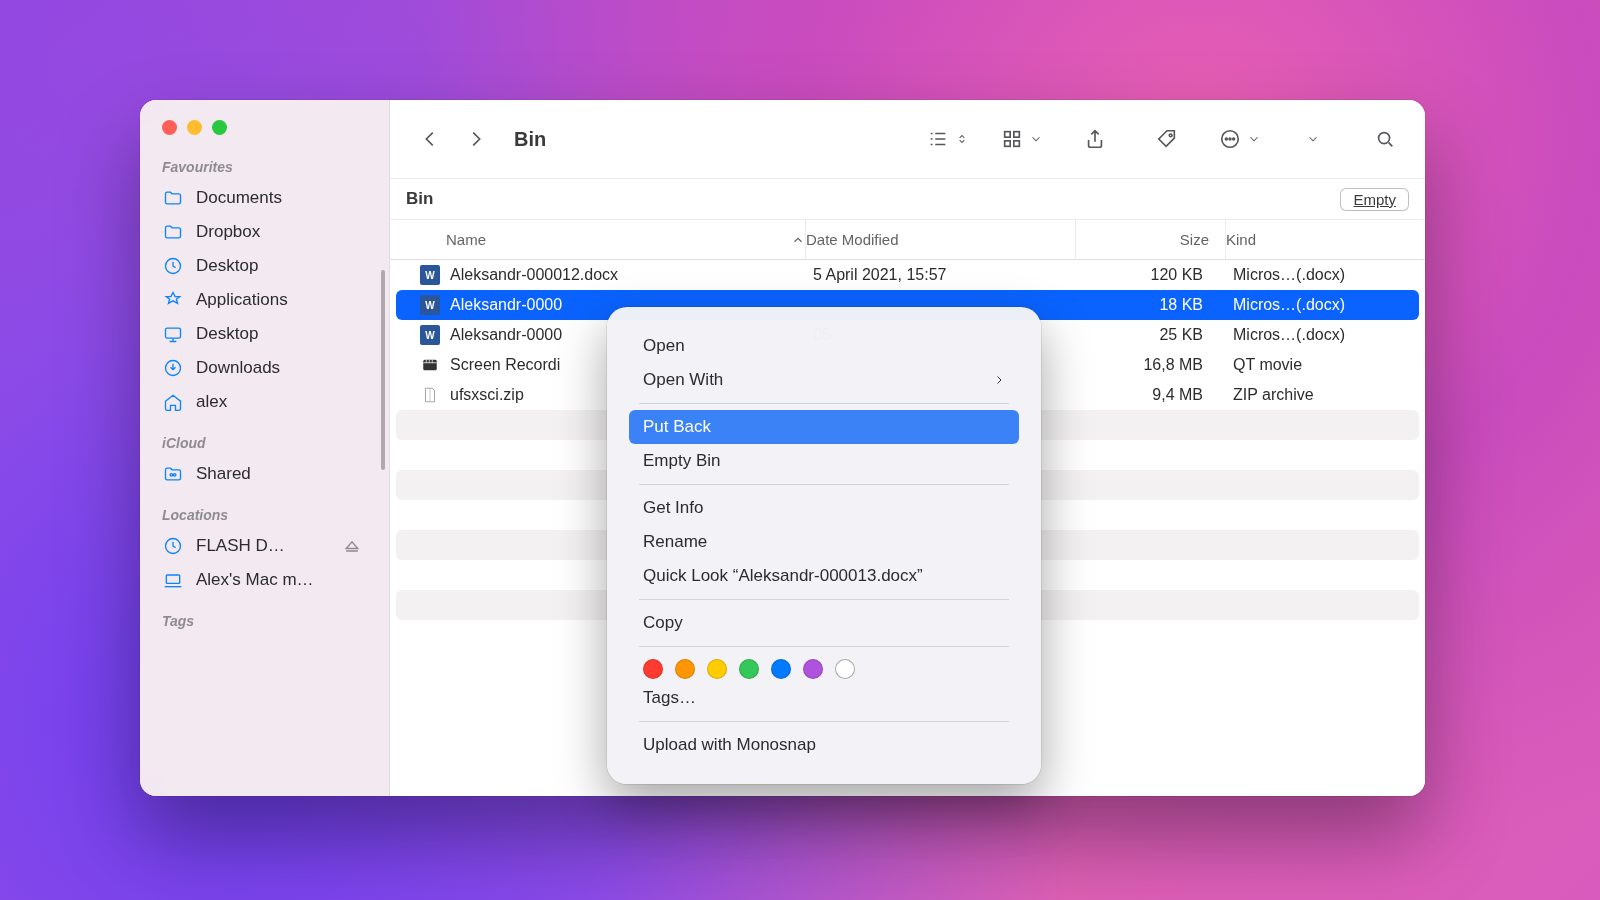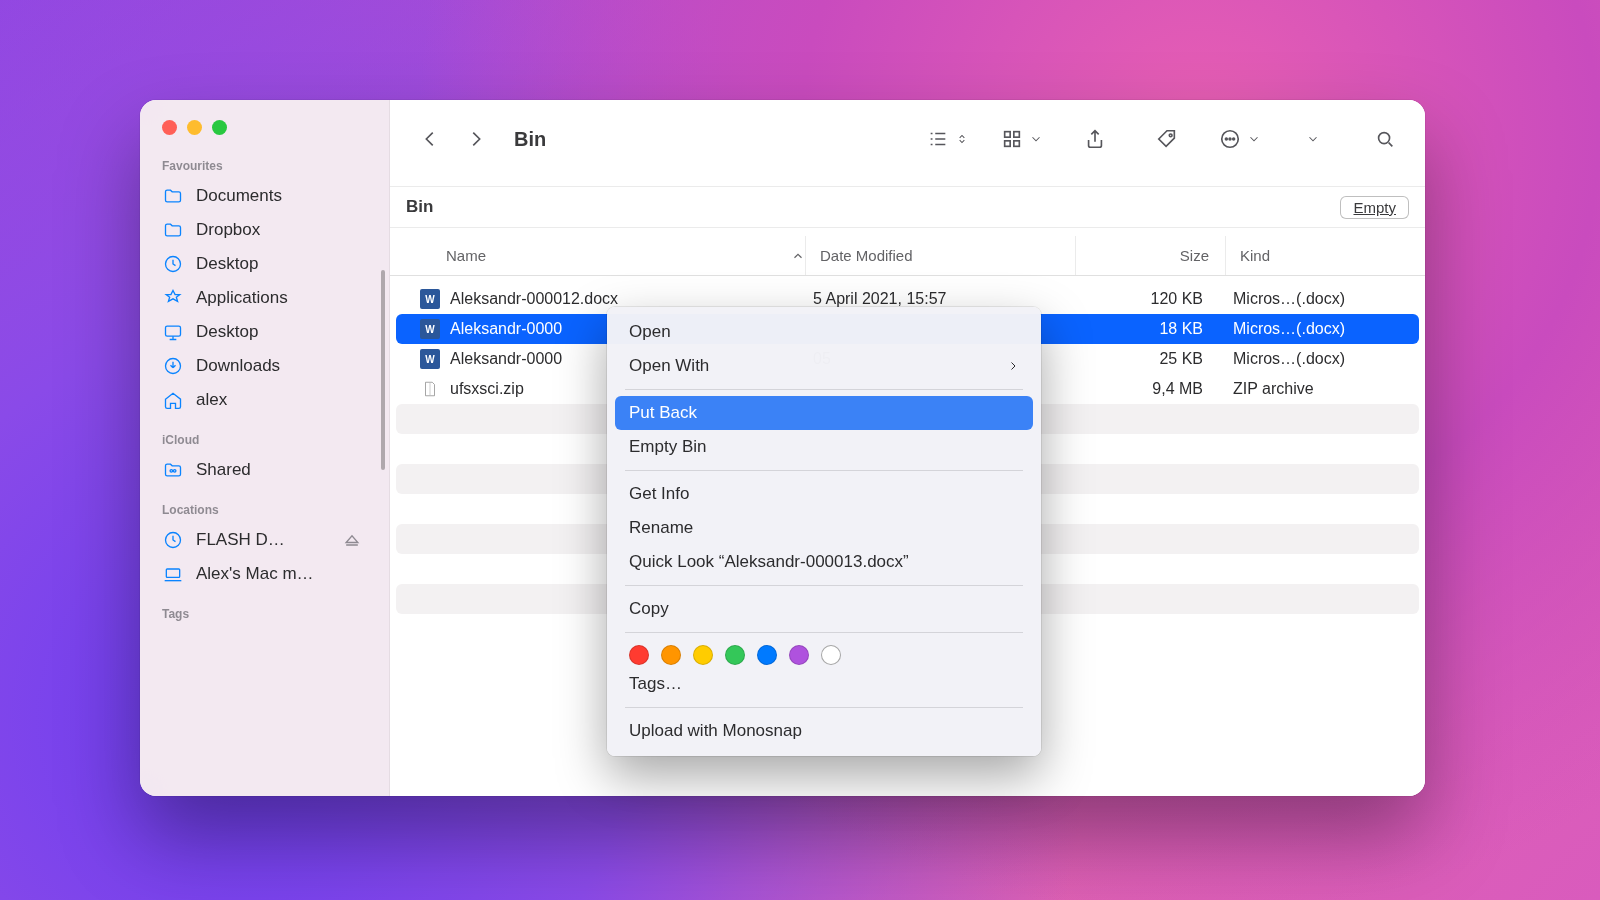--- a/index.html
+++ b/index.html
@@ -30,39 +30,40 @@
     border-right: 1px solid rgba(0,0,0,.06);
     padding: 20px 0 0 0;
     position: relative;
   }
   .traffic { display: flex; gap: 10px; padding-left: 22px; margin-bottom: 20px; }
   .dot { width: 15px; height: 15px; border-radius: 50%; }
   .dot.r{background:#ff5f57}.dot.y{background:#febc2e}.dot.g{background:#28c840}
   .side-scroll { height: calc(100% - 56px); overflow: hidden; padding-right: 4px; }
   .side-section { margin-bottom: 12px; }
   .side-heading {
-    font-size: 12px; font-weight: 600; color: rgba(60,60,67,.55);
+    font-size: 14px; font-weight: 600; color: rgba(60,60,67,.55);
     padding: 4px 22px 6px;
+    font-style: italic;
   }
   .side-item {
     display: flex; align-items: center; gap: 12px;
     padding: 6px 22px; font-size: 17px; color: #2c2c2e;
     cursor: default;
   }
   .side-item .ic { width: 22px; height: 22px; display:flex; align-items:center; justify-content:center; color:#0a84ff; }
   .side-item .ic svg { width:20px; height:20px; stroke:#0a84ff; fill:none; stroke-width:1.6; }
   .side-item .eject svg{ stroke: rgba(60,60,67,.55); }
   .side-item .label { flex:1; white-space:nowrap; overflow:hidden; text-overflow:ellipsis; }
   .sidebar::after{
     content:""; position:absolute; right:4px; top:170px; width:4px; height:200px;
     background: rgba(0,0,0,.28); border-radius:2px;
   }
 
   
-  .main { flex:1; display:flex; flex-direction:column; background:#fff;gap:8px; }
+  .main { flex:1; display:flex; flex-direction:column; background:#fff; }
   .toolbar {
     height: 78px; display:flex; align-items:center; padding: 0 20px;
     gap: 10px;
   }
   .tbtn { width:40px; height:40px; display:flex; align-items:center; justify-content:center; color:#6b6b70; border-radius:8px; }
   .tbtn svg{ width:22px; height:22px; stroke:#56565b; fill:none; stroke-width:1.8; }
   .nav-arrows{ display:flex; gap:6px; margin-right:4px;}
   .title { font-size: 20px; font-weight: 700; color:#3a3a3c; margin-left:4px; }
   .tspacer{ flex:1 }
   .toolgroup{display:flex; align-items:center; gap:32px;}
@@ -79,21 +80,21 @@
     font-size:15px; color:#3a3a3c; padding:2px 12px;
     border:1px solid rgba(0,0,0,.25); border-radius:6px; background:#fff;text-decoration:underline;
   }
 
   .columns{
     height:40px; display:grid;
     grid-template-columns: 1fr 270px 150px 200px;
     align-items:center; border-bottom:1px solid rgba(0,0,0,.12);
     font-size:15px; color:#636366; padding-left:56px;
   }
-  .col{ display:flex; align-items:center; gap:8px; border-left:1px solid rgba(0,0,0,.08); height:100%; padding-left:14px;}
+  .col{ display:flex; align-items:center; gap:8px; border-left:1px solid rgba(0,0,0,.08); height:100%; }
   .col:first-child{border-left:none; padding-left:0;}
   .col .sort{ width:14px;height:14px; }
   .col.size{justify-content:flex-end; padding-right:16px;}
 
   .filelist{ flex:1; overflow:auto; }
   .row{
     height:30px; display:grid;
     grid-template-columns: 1fr 270px 150px 200px;
     align-items:center; font-size:16px; color:#2c2c2e;
     border-radius:6px; margin: 0 6px;
@@ -108,22 +109,22 @@
   .cell.kind{ padding-left:14px;}
   .cell.date{ padding-left:14px;}
   .ficon{ width:20px; height:20px; display:flex; align-items:center; justify-content:center;}
   .ficon.word{ background:#2b579a; color:#fff; border-radius:2px; font-size:10px; font-weight:700;}
   .ficon svg{width:18px;height:18px;}
 
   
   .menu{
     position:absolute; left:607px; top:307px; width:434px;
     background: rgba(242,242,247,.98);
-    border-radius:8px; box-shadow: 0 20px 50px rgba(0,0,0,.35), 0 0 0 1px rgba(0,0,0,.08);
-    padding: 8px; font-size:17px; color:#2c2c2e;
+    border-radius:20px; box-shadow: 0 20px 50px rgba(0,0,0,.35), 0 0 0 1px rgba(0,0,0,.08);
+    padding: 22px; font-size:17px; color:#2c2c2e;
   }
   .mi{ padding:7px 14px; border-radius:6px; display:flex; align-items:center; justify-content:space-between;}
   .mi.hover{ background:#3b82f6; color:#fff; }
   .sep{ height:1px; background:rgba(0,0,0,.12); margin:6px 10px;}
   .tagrow{ display:flex; gap:12px; padding:6px 14px 2px;}
   .tagdot{ width:20px;height:20px;border-radius:50%; border:.5px solid rgba(0,0,0,.15);}
 </style>
 </head>
 <body>
 
@@ -364,20 +365,34 @@
     <div class="cell kind">Micros…(.docx)</div>
           </div>
           <div class="row ">
     <div class="cell name">
               <span class="ficon word">W</span>
               <span>Aleksandr-0000</span>
             </div>
     <div class="cell date">05</div>
     <div class="cell size">25 KB</div>
     <div class="cell kind">Micros…(.docx)</div>
+          </div>
+          <div class="row">
+    <div class="cell name">
+              <span class="ficon">
+                <svg viewBox="0 0 24 24">
+                  <rect x="3" y="5" width="18" height="14" rx="2" fill="#333"></rect>
+                  <path d="M3 9h18M7 5v4M11 5v4M15 5v4" stroke="#fff" stroke-width="1"></path>
+                </svg>
+              </span>
+              <span>Screen Recordi</span>
+            </div>
+    <div class="cell date"></div>
+    <div class="cell size">16,8 MB</div>
+    <div class="cell kind">QT movie</div>
           </div>
           <div class="row ">
     <div class="cell name">
               <span class="ficon">
                 <svg viewBox="0 0 24 24">
                   <path d="M6 3h9l3 3v15H6z" fill="#fff" stroke="#888"></path>
                   <path d="M12 3v18" stroke="#bbb"></path>
                 </svg>
               </span>
               <span>ufsxsci.zip</span>

